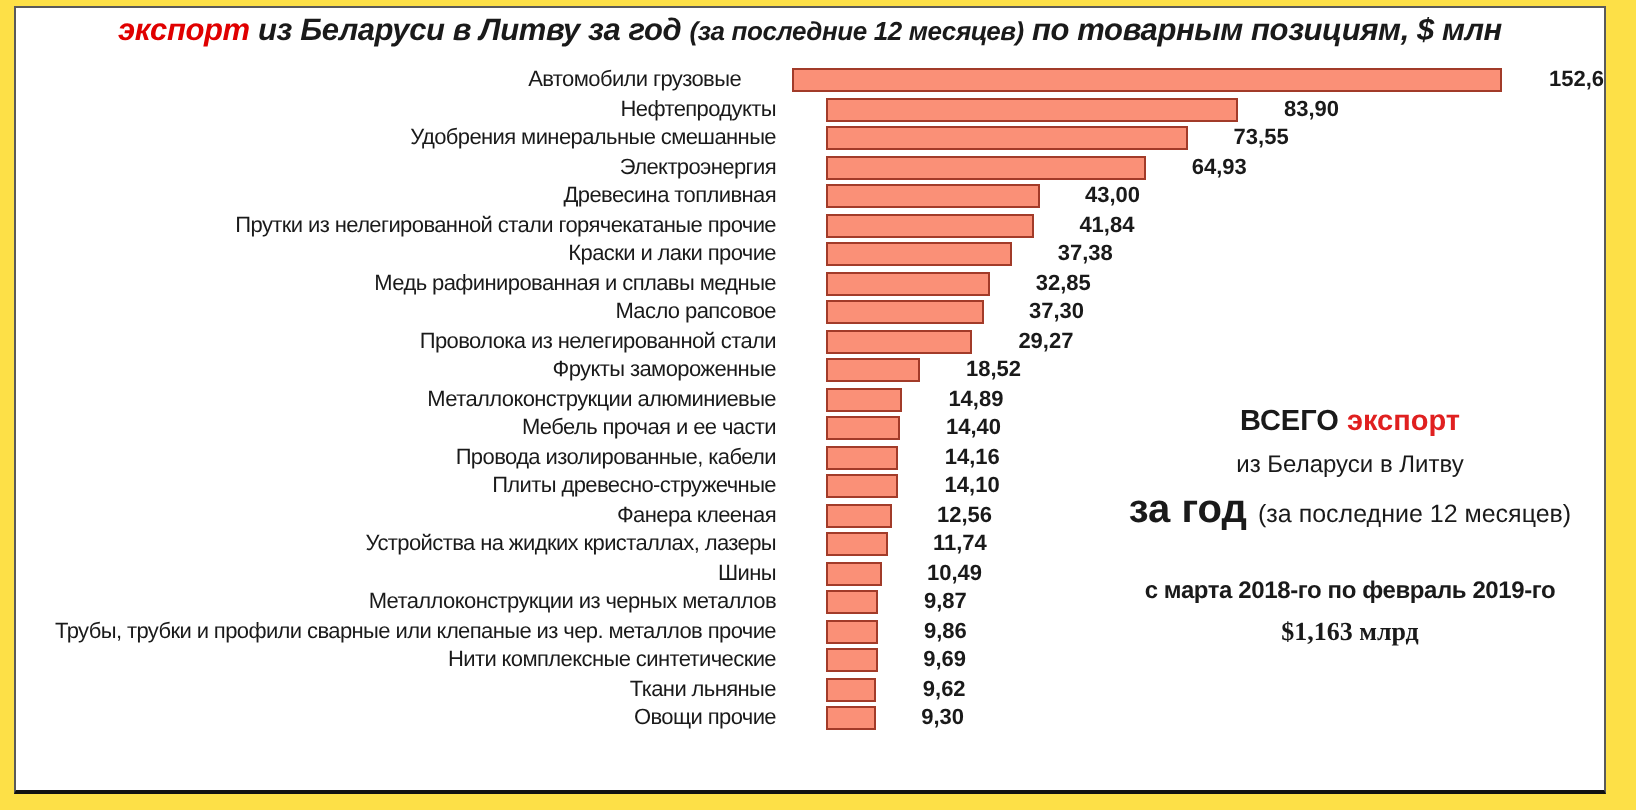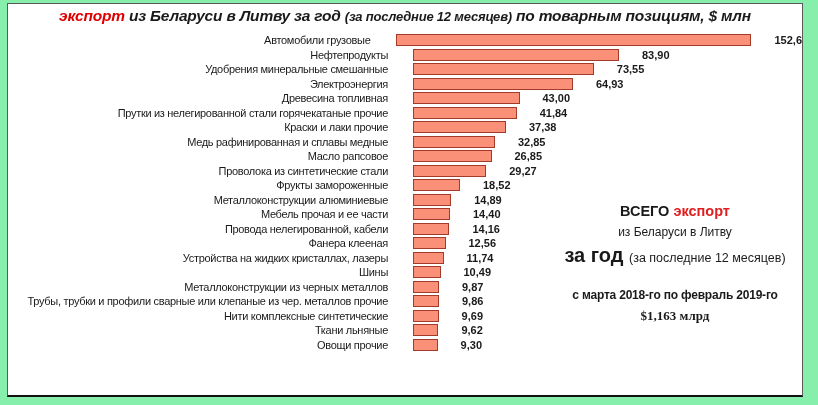--- a/index.html
+++ b/index.html
@@ -1,16 +1,16 @@
 <!DOCTYPE html>
 <html><head>
 <meta charset="utf-8">
 <style>
   html,body{margin:0;padding:0;background:#fff;}
-  #canvas{position:relative;width:818px;height:405px;background:#86efac;overflow:hidden;
+  #canvas{position:relative;width:818px;height:405px;background:#fde047;overflow:hidden;
           font-family:"Liberation Sans",sans-serif;color:#1a1a1a;}
   .frame{position:absolute;left:7px;top:3px;width:794px;height:391px;
          border:1px solid #5a5a5a;border-bottom:2px solid #111;background:#fff;}
   .title{position:absolute;left:8px;top:7px;width:794px;text-align:center;
          font-weight:bold;font-style:italic;font-size:15.5px;white-space:nowrap;
          letter-spacing:-0.2px;}
   .title .hl{color:#e00000;}
   .title .paren{font-size:13px;}
   #rows{position:absolute;left:8px;top:33px;width:794px;}
   .row{display:flex;align-items:center;height:14.5px;gap:18px;}
@@ -81,25 +81,25 @@
 
   <div class="row">
     <span class="cat">Медь  рафинированная и сплавы медные</span>
     <div class="bar" style="width: 79.9px; background: rgb(250, 144, 119); border-color: rgb(162, 59, 41);"></div>
     <span class="val">32,85</span>
   </div>
 
   <div class="row">
     <span class="cat">Масло рапсовое</span>
     <div class="bar" style="width: 76.5px; background: rgb(250, 144, 119); border-color: rgb(162, 59, 41);"></div>
-    <span class="val">26,85</span>
+    <span class="val">37,30</span>
   </div>
 
   <div class="row">
-    <span class="cat">Проволока из синтетические  стали</span>
+    <span class="cat">Проволока из нелегированной  стали</span>
     <div class="bar" style="width: 71.2px; background: rgb(250, 144, 119); border-color: rgb(162, 59, 41);"></div>
     <span class="val">29,27</span>
   </div>
 
   <div class="row">
     <span class="cat">Фрукты замороженные</span>
     <div class="bar" style="width: 45px; background: rgb(250, 144, 119); border-color: rgb(162, 59, 41);"></div>
     <span class="val">18,52</span>
   </div>
 
@@ -109,25 +109,30 @@
     <span class="val">14,89</span>
   </div>
 
   <div class="row">
     <span class="cat">Мебель прочая и ее части</span>
     <div class="bar" style="width: 35px; background: rgb(250, 144, 119); border-color: rgb(162, 59, 41);"></div>
     <span class="val">14,40</span>
   </div>
 
   <div class="row">
-    <span class="cat">Провода  нелегированной, кабели</span>
+    <span class="cat">Провода  изолированные, кабели</span>
     <div class="bar" style="width: 34.4px; background: rgb(250, 144, 119); border-color: rgb(162, 59, 41);"></div>
     <span class="val">14,16</span>
   </div>
 
+  <div class="row">
+    <span class="cat">Плиты древесно-стружечные</span>
+    <div class="bar" style="width: 34.3px; background: rgb(250, 144, 119); border-color: rgb(162, 59, 41);"></div>
+    <span class="val">14,10</span>
+  </div>
 
 
   <div class="row">
     <span class="cat">Фанера клееная</span>
     <div class="bar" style="width: 30.5px; background: rgb(250, 144, 119); border-color: rgb(162, 59, 41);"></div>
     <span class="val">12,56</span>
   </div>
 
   <div class="row">
     <span class="cat">Устройства на жидких  кристаллах, лазеры</span>

